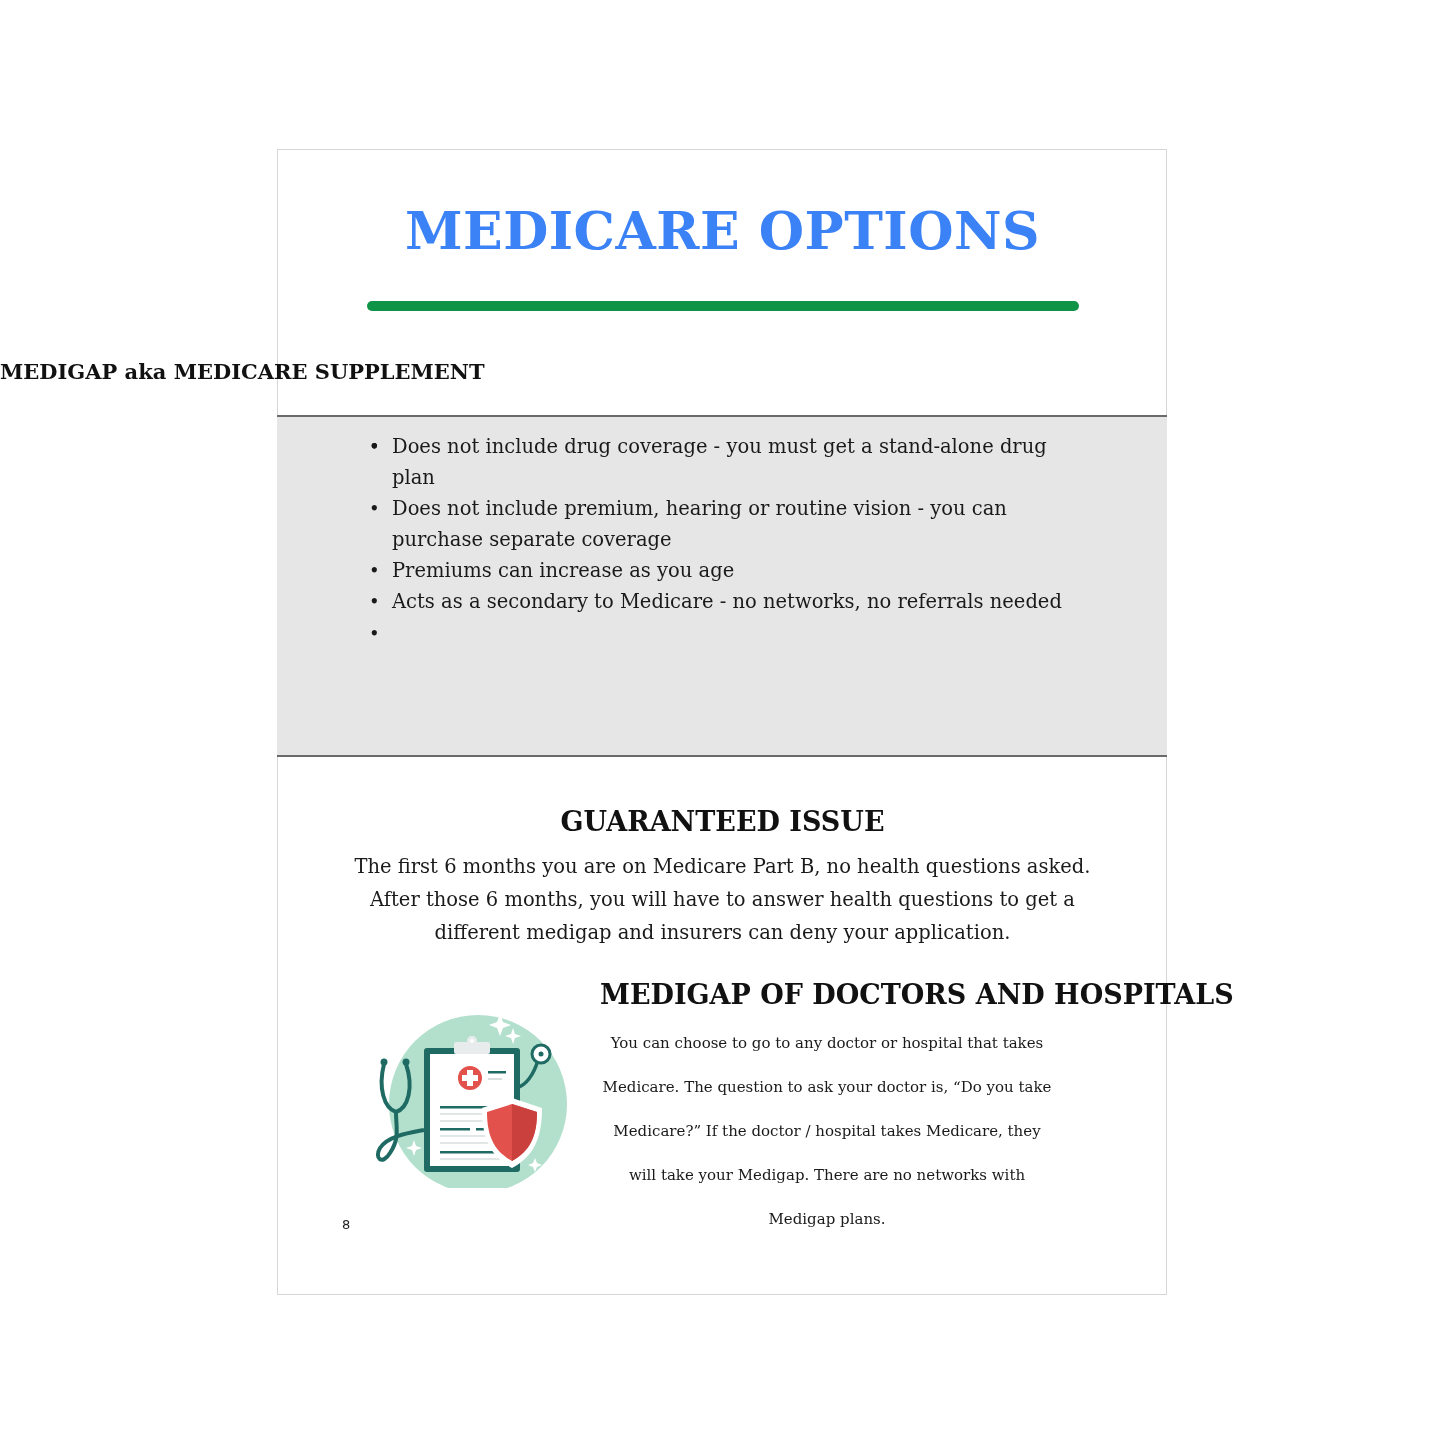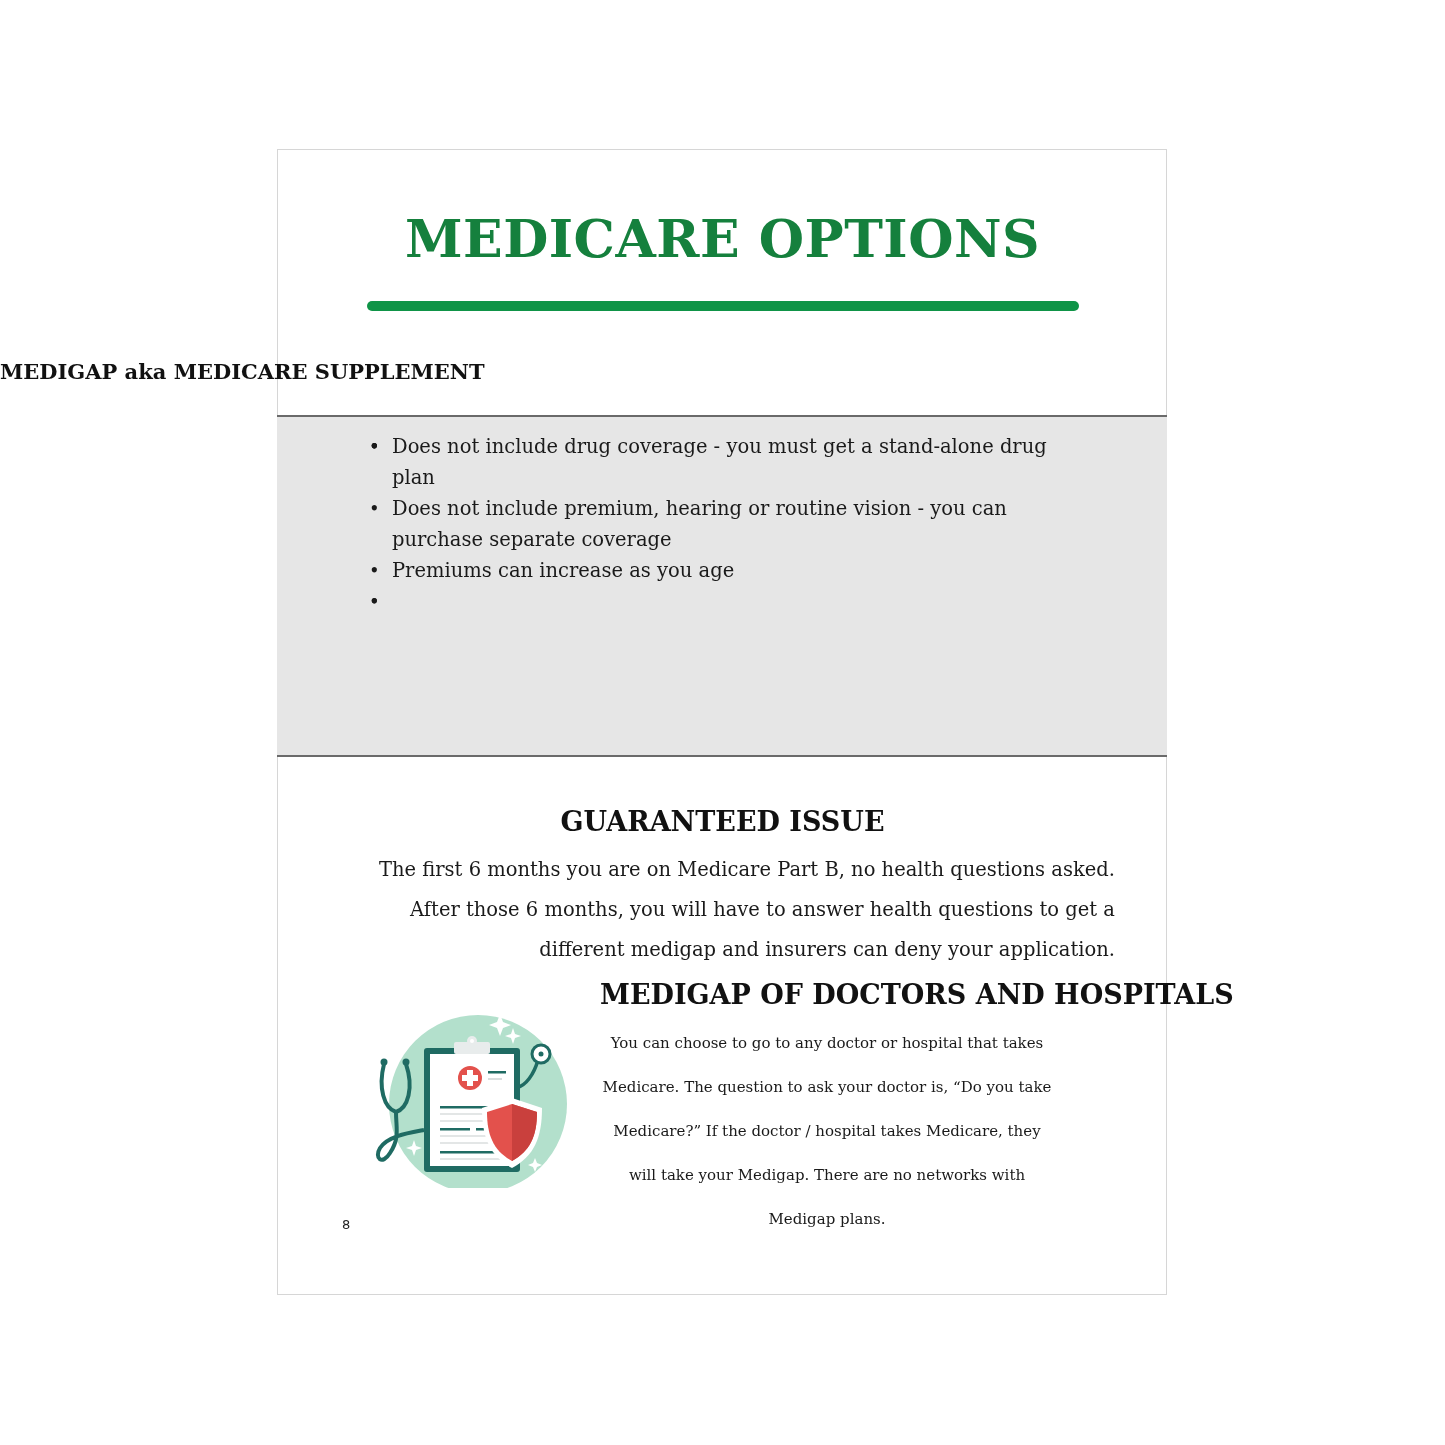--- a/index.html
+++ b/index.html
@@ -23,27 +23,27 @@
       height: 1146px;
       background: #ffffff;
       border: 1.5px solid #d6d6d6;
       box-sizing: border-box;
     }
     .title {
       position: absolute;
       left: 0;
       right: 0;
       top: 200px;
-      margin: 8px;
+      margin: 0;
       text-align: center;
       font-family: "DejaVu Serif", serif;
       font-weight: bold;
       font-size: 52px;
       letter-spacing: 0.5px;
-      color: #15803d;
+      color: #3b82f6;
     }
     .green-rule {
       position: absolute;
       left: 367px;
       top: 301px;
       width: 712px;
       height: 10px;
       border-radius: 5px;
     }
     .subtitle {
@@ -99,23 +99,23 @@
       left: 0;
       right: 0;
       top: 806px;
       text-align: center;
     }
     .gi-body {
       position: absolute;
       left: 330px;
       width: 785px;
       top: 850px;
-      text-align: right;
+      text-align: center;
       font-size: 19.5px;
-      line-height: 40px;
+      line-height: 33px;
       color: #1a1a1a;
     }
     .doc-head {
       left: 600px;
       top: 979px;
     }
     .doc-body {
       position: absolute;
       left: 600px;
       width: 454px;
@@ -153,21 +153,21 @@
 <div class="subtitle">MEDIGAP aka MEDICARE SUPPLEMENT</div>
 
 <div class="gray-band" id="grayBand" style="background: rgb(230, 230, 230); border-top-color: rgb(106, 106, 106); border-bottom-color: rgb(106, 106, 106);"></div>
 
 <ul class="bullets">
   <li><span class="dot">•</span></li>
   <li><span class="dot">•</span></li>
   <li><span class="dot">•</span><span>Does not include drug coverage - you must get a stand-alone drug plan</span></li>
   <li><span class="dot">•</span><span>Does not include premium, hearing or routine vision - you can purchase separate coverage</span></li>
   <li><span class="dot">•</span><span>Premiums can increase as you age</span></li>
-  <li><span class="dot">•</span></li>
+  <li><span class="dot">•</span><span>Acts as a secondary to Medicare - no networks, no referrals needed</span></li>
   <li><span class="dot">•</span></li>
 </ul>
 
 <div class="section-head gi-head">GUARANTEED ISSUE</div>
 <div class="gi-body">The first 6 months you are on Medicare Part B, no health questions asked. After those 6 months, you will have to answer health questions to get a different medigap and insurers can deny your application.</div>
 
 <div class="section-head doc-head">MEDIGAP OF DOCTORS AND HOSPITALS</div>
 <div class="doc-body">You can choose to go to any doctor or hospital that takes Medicare.  The question to ask your doctor is, “Do you take Medicare?”  If the doctor / hospital takes Medicare, they will take your Medigap. There are no networks with Medigap plans.</div>
 
 <div class="illustration">

